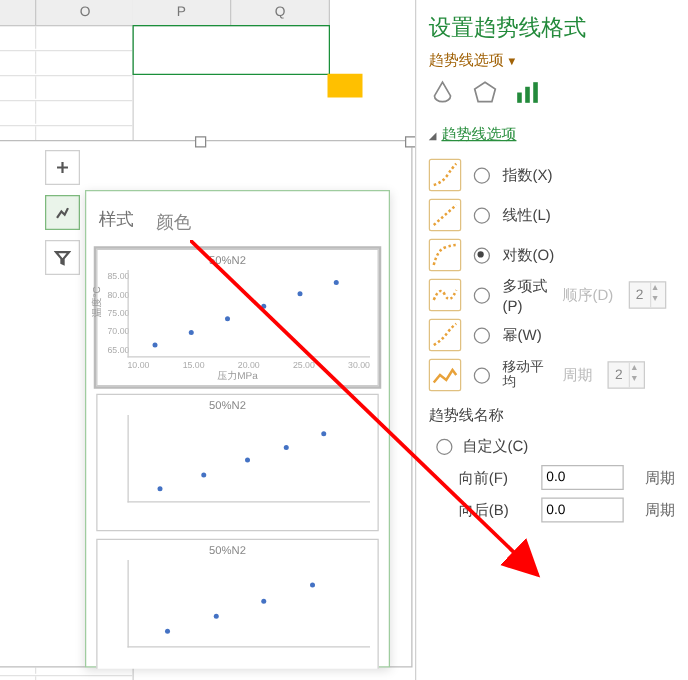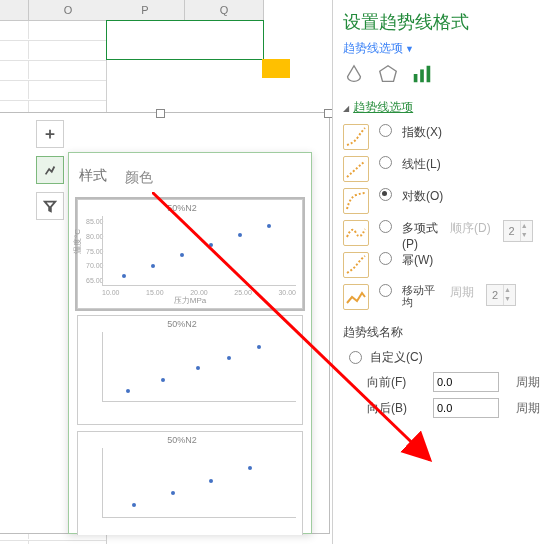--- a/index.html
+++ b/index.html
@@ -38,28 +38,28 @@
 .thumb .yax{position:absolute;left:8px;top:18px;bottom:24px;width:10px;display:flex;flex-direction:column;justify-content:space-between;font-size:7px;color:#aaa;text-align:right}
 .thumb .plot{position:absolute;left:24px;right:6px;top:16px;bottom:22px;border-left:1px solid #ccc;border-bottom:1px solid #ccc}
 .thumb .plot .dot{position:absolute;width:4px;height:4px;border-radius:50%;background:#4472c4}
 .thumb .xax{position:absolute;left:24px;right:6px;bottom:12px;display:flex;justify-content:space-between;font-size:7px;color:#aaa}
 .thumb .xlab{position:absolute;bottom:2px;left:0;right:0;text-align:center;font-size:8px;color:#999}
 .thumb .ylab{position:absolute;left:0px;top:50%;transform:rotate(-90deg) translateY(-6px);transform-origin:left top;font-size:8px;color:#999;white-space:nowrap}
 
 
 .pane{position:absolute;left:332px;top:0;right:0;bottom:0;border-left:1px solid #d0d0d0;background:#fff;padding:8px 10px 0;overflow:hidden}
 .pane .title{color:#238a3b;font-size:18px;margin:2px 0 6px}
-.pane .sub{color:#3b82f6;font-size:12px;}
+.pane .sub{color:#a16207;font-size:12px;}
 .pane .sub .chev{font-size:9px;margin-left:2px}
 .iconrow{display:flex;gap:12px;margin:6px 0 14px;align-items:center}
 .iconrow .i{width:22px;height:22px;display:flex;align-items:center;justify-content:center}
 .iconrow svg{width:22px;height:22px}
 .sect{color:#2a8f3f;font-size:12px;margin:4px 0 8px}
 .sect::before{content:"◢";font-size:8px;margin-right:4px;color:#666}
-.opt{display:flex;gap:10px;height:32px}
+.opt{display:flex;align-items:center;gap:10px;height:32px}
 .opt .oi{width:24px;height:24px;position:relative;border:1px solid #e0c080;border-radius:2px;overflow:hidden;background:#fff}
 .opt .oi svg{position:absolute;inset:0}
 .rdo{width:11px;height:11px;border:1px solid #888;border-radius:50%;display:inline-block;position:relative}
 .rdo.checked::after{content:"";position:absolute;left:2px;top:2px;width:5px;height:5px;border-radius:50%;background:#444}
 .opt .lab{flex:1;color:#444}
 .opt .extra{color:#bbb;font-size:12px;margin-right:2px}
 .spin{width:28px;height:20px;border:1px solid #ccc;background:#f6f6f6;color:#888;display:flex}
 .spin .sv{width:16px;text-align:center;line-height:20px;font-size:11px;border-right:1px solid #ddd}
 .spin .arws{width:10px;font-size:7px;line-height:9px;color:#aaa;display:flex;flex-direction:column}
 .sect2{color:#444;font-size:12px;margin:8px 0 4px}

